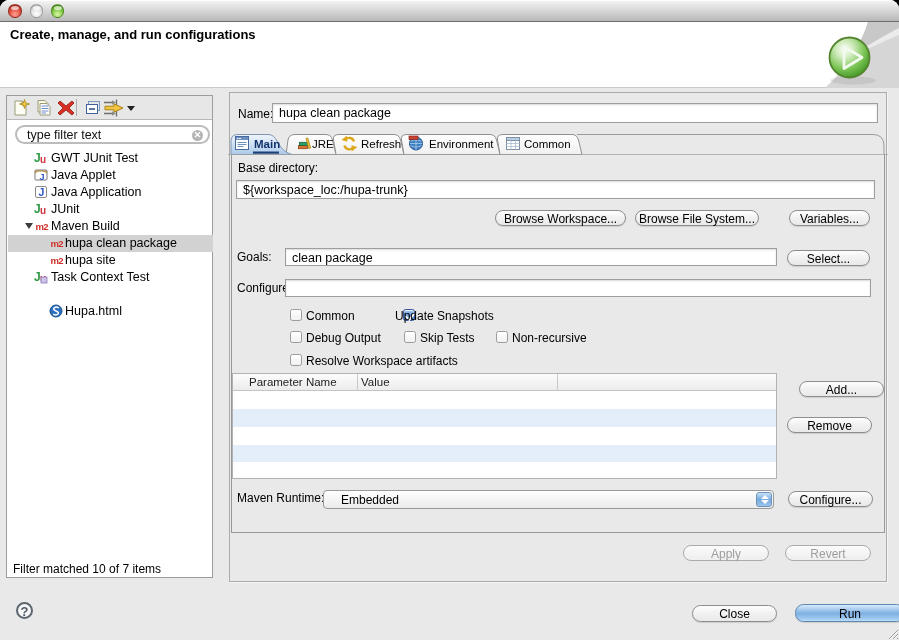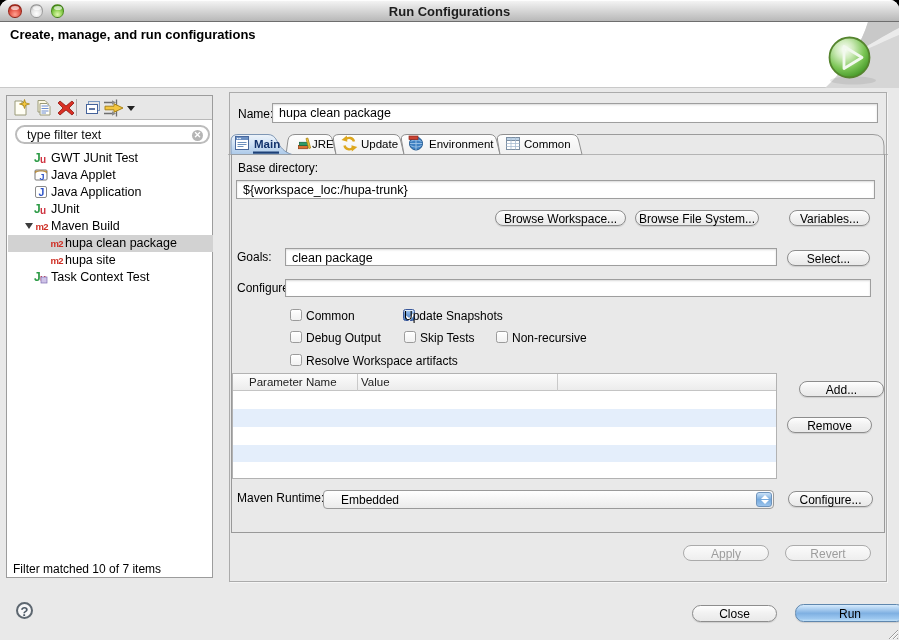--- a/index.html
+++ b/index.html
@@ -54,21 +54,20 @@
 .tri{position:absolute;left:4px;width:0;height:0;border-left:4px solid transparent;border-right:4px solid transparent;}
 
 .help{left:16px;top:602px;width:17px;height:17px;border:2px solid #5d6770;border-radius:50%;background:#f7f7f8;color:#4d5a66;font-size:13px;font-weight:bold;text-align:center;line-height:16px;}
 .runbtn{background:linear-gradient(#d6ebfd,#7fb0e2 52%,#9dc8f0 85%,#c0e0f8);border-color:#5f87ae;}
 .grip{right:1px;bottom:1px;width:12px;height:12px;}
 </style></head>
 <body>
 <div class="win">
 
   <div class="abs titlebar"></div>
-  <div class="abs title">Run Configurations</div>
   <div class="abs light" style="left:8px;background:radial-gradient(circle at 50% 78%,#ffa292,#ea6152 40%,#c23c2e 68%,#871d12 100%);border:0.5px solid rgba(110,25,18,.55);"></div>
   <div class="abs light" style="left:29.5px;background:radial-gradient(circle at 50% 72%,#ffffff,#e4e4e4 45%,#bdbdbd 80%,#9f9f9f 100%);border:0.5px solid rgba(100,100,100,.5);"></div>
   <div class="abs light" style="left:50.5px;background:radial-gradient(circle at 50% 78%,#e0f7ae,#94d458 40%,#5aa826 70%,#35700e 100%);border:0.5px solid rgba(50,100,15,.55);"></div>
     <div class="abs" style="left:11px;top:5.5px;width:8px;height:4px;border-radius:50%;background:rgba(255,255,255,.65);"></div>
     <div class="abs" style="left:32.5px;top:5.5px;width:8px;height:4px;border-radius:50%;background:rgba(255,255,255,.7);"></div>
     <div class="abs" style="left:53.5px;top:5.5px;width:8px;height:4px;border-radius:50%;background:rgba(255,255,255,.65);"></div>
 
   <div class="abs header">
     <svg class="abs" style="right:0;top:0;" width="170" height="66" viewBox="0 0 170 66">
       <path d="M139,0 C134,16 122,42 96,66 L170,66 L170,0 Z" fill="#d6d6d6"></path>
@@ -178,20 +177,28 @@
         <span class="m2" style="left:42.5px">m2</span>
         <span class="lbl" style="left:57px">hupa site</span>
       </div>
     <div class="abs trow" style="top:172.5px">
         <svg class="ticon" style="left:26px" viewBox="0 0 14 14">
           <text x="0" y="11" font-size="12" font-weight="bold" fill="#2e9b47" font-family="Liberation Serif">J</text>
           <text x="6" y="12" font-size="10" font-weight="bold" fill="#cf3340" font-family="Liberation Serif">u</text>
           <rect x="7" y="7" width="6" height="6" fill="#cfc3e8" stroke="#7c6bb0" stroke-width="0.7"></rect>
         </svg>
         <span class="lbl" style="left:43px">Task Context Test</span>
+      </div>
+    <div class="abs trow" style="top:206.5px">
+        <svg class="ticon" style="left:41px" viewBox="0 0 14 14">
+          <circle cx="7" cy="7" r="6" fill="#2a6fc0"></circle>
+          <circle cx="7" cy="7" r="6" fill="none" stroke="#174f86"></circle>
+          <path d="M9.8,3.8 C7.5,2.4 4.6,3.2 4.6,5 C4.6,7 9.4,7 9.4,9 C9.4,10.8 6.5,11.6 4.2,10.2" fill="none" stroke="#fff" stroke-width="1.5"></path>
+        </svg>
+        <span class="lbl" style="left:57px">Hupa.html</span>
       </div>
     <div class="abs fmatch">Filter matched 10 of 7 items</div>
   </div>
 
   <div class="abs rgroup"></div>
   <div class="abs lab" style="left:238px;top:107px">Name:</div>
   <div class="abs tfield" style="left:272px;top:103px;width:606px;height:20px">
       <span>hupa clean package</span>
     </div>
 
@@ -254,21 +261,21 @@
         <rect x="0" y="0" width="9" height="3.6" fill="#c94333" stroke="#8c2419" stroke-width="0.7"></rect>
       </g>
     <g transform="translate(278,5)">
         <rect x="0.5" y="0.5" width="13" height="12" fill="#fff" stroke="#7b8ea2"></rect>
         <rect x="0.5" y="0.5" width="13" height="3" fill="#bdd2e6" stroke="#7b8ea2"></rect>
         <path d="M0.5,6.5 h13 M0.5,9.5 h13 M5,0.5 v12 M9.5,0.5 v12" stroke="#a8bdd2" stroke-width="0.8"></path>
       </g>
   </svg>
   <div class="abs" style="left:254px;top:138px;font-size:11.5px;font-weight:bold;color:#11316b;">Main</div>
   <div class="abs" style="left:312px;top:138px;font-size:11.5px;color:#000;">JRE</div>
-  <div class="abs" style="left:361px;top:138px;font-size:11.5px;color:#000;">Update</div>
+  <div class="abs" style="left:361px;top:138px;font-size:11.5px;color:#000;">Refresh</div>
   <div class="abs" style="left:429px;top:138px;font-size:11.5px;color:#000;">Environment</div>
   <div class="abs" style="left:524px;top:138px;font-size:11.5px;color:#000;">Common</div>
 
   <div class="abs lab" style="left:238px;top:161px">Base directory:</div>
   <div class="abs tfield" style="left:236px;top:180px;width:639px;height:19px">
       <span>${workspace_loc:/hupa-trunk}</span>
     </div>
   <div class="btn" style="left:495px;top:210px;width:131px"><span>Browse Workspace...</span></div>
   <div class="btn" style="left:635px;top:210px;width:124px"><span>Browse File System...</span></div>
   <div class="btn" style="left:789px;top:210px;width:81px"><span>Variables...</span></div>
@@ -277,21 +284,21 @@
       <span>clean package</span>
     </div>
   <div class="btn" style="left:787px;top:250px;width:83px"><span>Select...</span></div>
   <div class="abs lab" style="left:237px;top:281px">Configure:</div>
   <div class="abs tfield" style="left:285px;top:279px;width:586px;height:18px">
       <span></span>
     </div>
   <div class="cb" style="left:290px;top:309px"></div>
     <div class="cblab" style="left:306px;top:309px">Common</div>
   <div class="cb cbc" style="left:403px;top:309px"></div>
-    <div class="cblab" style="left:404px;top:309px">Update Snapshots</div>
+    <div class="cblab" style="left:395px;top:309px">Update Snapshots</div>
   <div class="cb" style="left:290px;top:331px"></div>
     <div class="cblab" style="left:306px;top:331px">Debug Output</div>
   <div class="cb" style="left:404px;top:331px"></div>
     <div class="cblab" style="left:420px;top:331px">Skip Tests</div>
   <div class="cb" style="left:496px;top:331px"></div>
     <div class="cblab" style="left:512px;top:331px">Non-recursive</div>
   <div class="cb" style="left:290px;top:354px"></div>
     <div class="cblab" style="left:306px;top:354px">Resolve Workspace artifacts</div>
 
   <div class="abs ptable">

